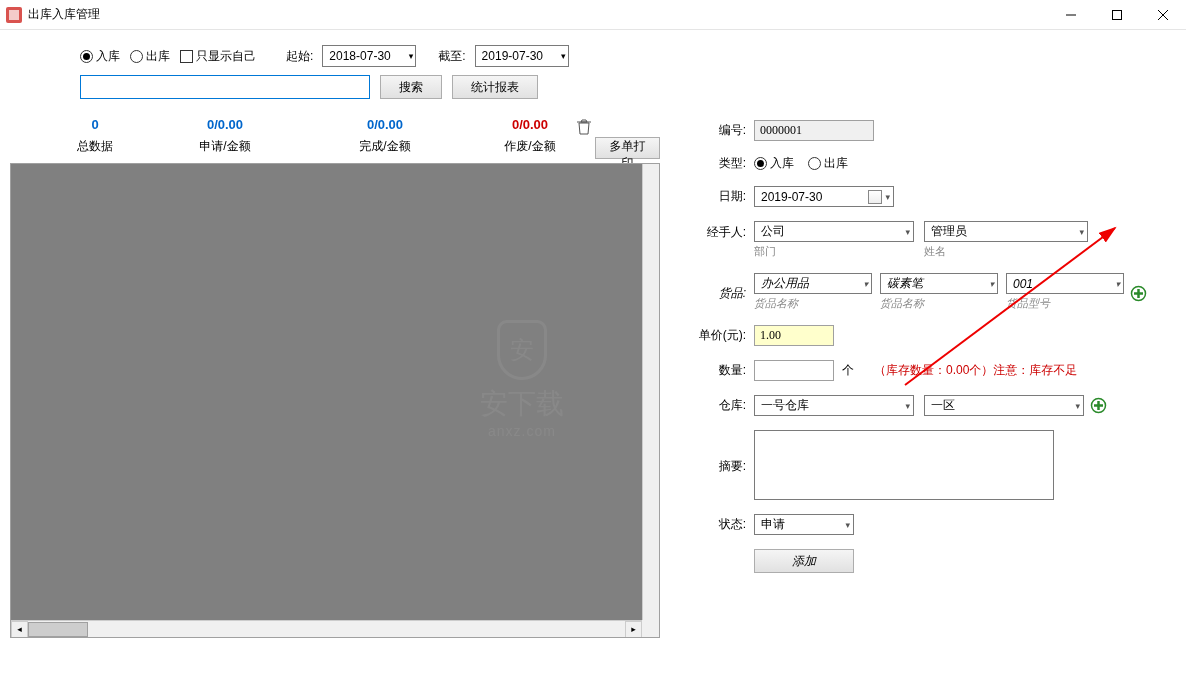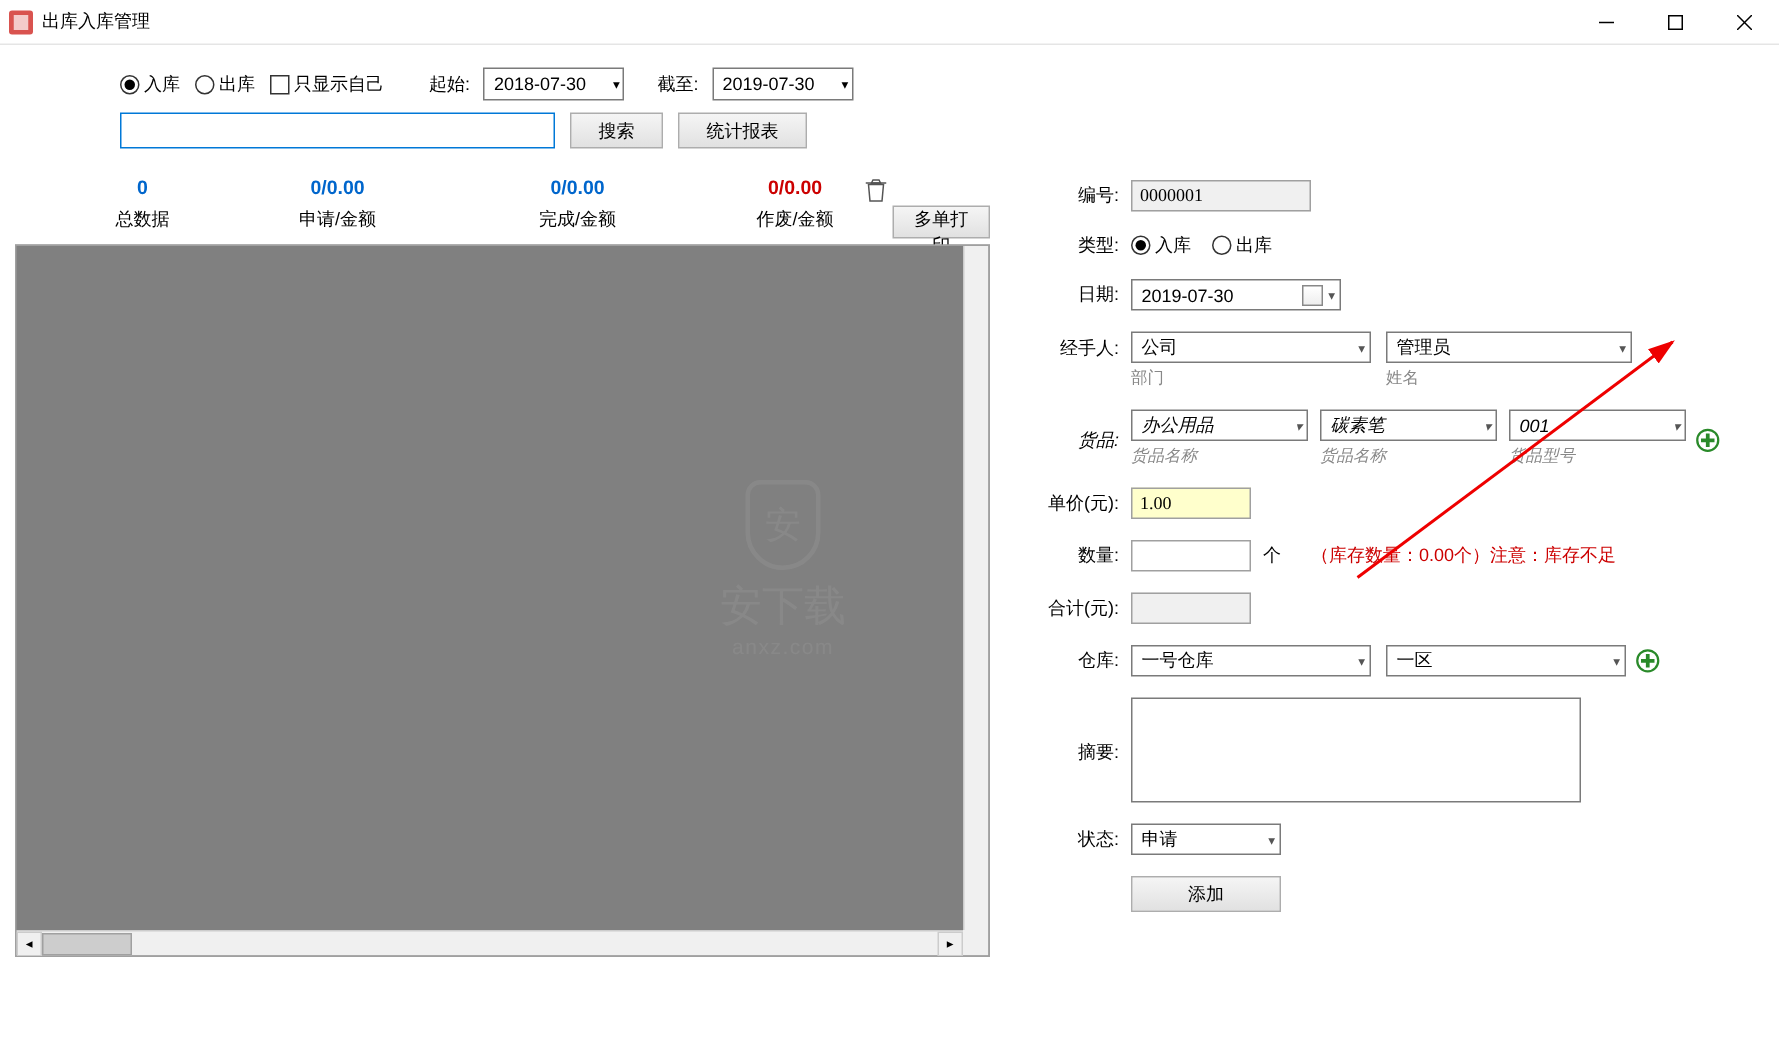--- a/index.html
+++ b/index.html
@@ -82,21 +82,21 @@
 .combo{height:21px;border:1px solid #7a7a7a;background:#fff;padding:0 3px 0 6px;display:flex;align-items:center;justify-content:space-between;cursor:pointer;font-size:12px;}
 .combo .arrow{font-size:9px;margin-left:4px;color:#555;}
 .date-picker{height:21px;border:1px solid #7a7a7a;background:#fff;display:flex;align-items:center;padding:0 3px 0 6px;font-size:12px;cursor:pointer;}
 .date-picker .cal-icon{width:14px;height:14px;border:1px solid #888;margin-left:auto;margin-right:3px;background:linear-gradient(#fff,#eee);}
 .date-picker .arrow{font-size:9px;color:#555;}
 .sub-lbl{font-size:11px;color:#888;margin-top:2px;}
 .add-icon{width:17px;height:17px;cursor:pointer;margin-left:6px;}
 .add-icon svg{width:17px;height:17px;}
 .warning-txt{color:#cc0000;font-size:12px;margin-left:20px;}
 textarea.summary{width:300px;height:70px;border:1px solid #7a7a7a;resize:none;padding:4px;font-family:inherit;}
-.btn-add{width:100px;height:24px;border:1px solid #adadad;background:linear-gradient(#f5f5f5,#e1e1e1);cursor:pointer;font-size:12px;}
+.btn-add{width:100px;height:24px;border:1px solid #adadad;background:linear-gradient(#f5f5f5,#e1e1e1);cursor:pointer;font-size:12px;font-style:italic;}
 
 
 .red-arrow{position:absolute;pointer-events:none;}
 </style>
 </head>
 <body>
 
 <div class="titlebar">
   <div class="app-icon">
     <svg viewBox="0 0 10 10">
@@ -280,24 +280,20 @@
 
     <div class="form-row">
       <span class="form-lbl">数量:</span>
       <input class="text-input" style="width: 80px;">
       <span style="margin-left:8px">个</span>
       <span class="warning-txt">
         <span>（库存数量：</span><span>0.00个</span><span>）注意：库存不足</span>
       </span>
     </div>
 
-    <div class="form-row">
-      <span class="form-lbl">合计(元):</span>
-      <input class="text-input ro" style="width: 80px;" readonly="">
-    </div>
 
     <div class="form-row">
       <span class="form-lbl">仓库:</span>
       <div class="combo" style="width:160px">
           <span>一号仓库</span>
           <span class="arrow">▾</span>
         </div>
       <div class="combo" style="width:160px;margin-left:10px">
           <span>一区</span>
           <span class="arrow">▾</span>

